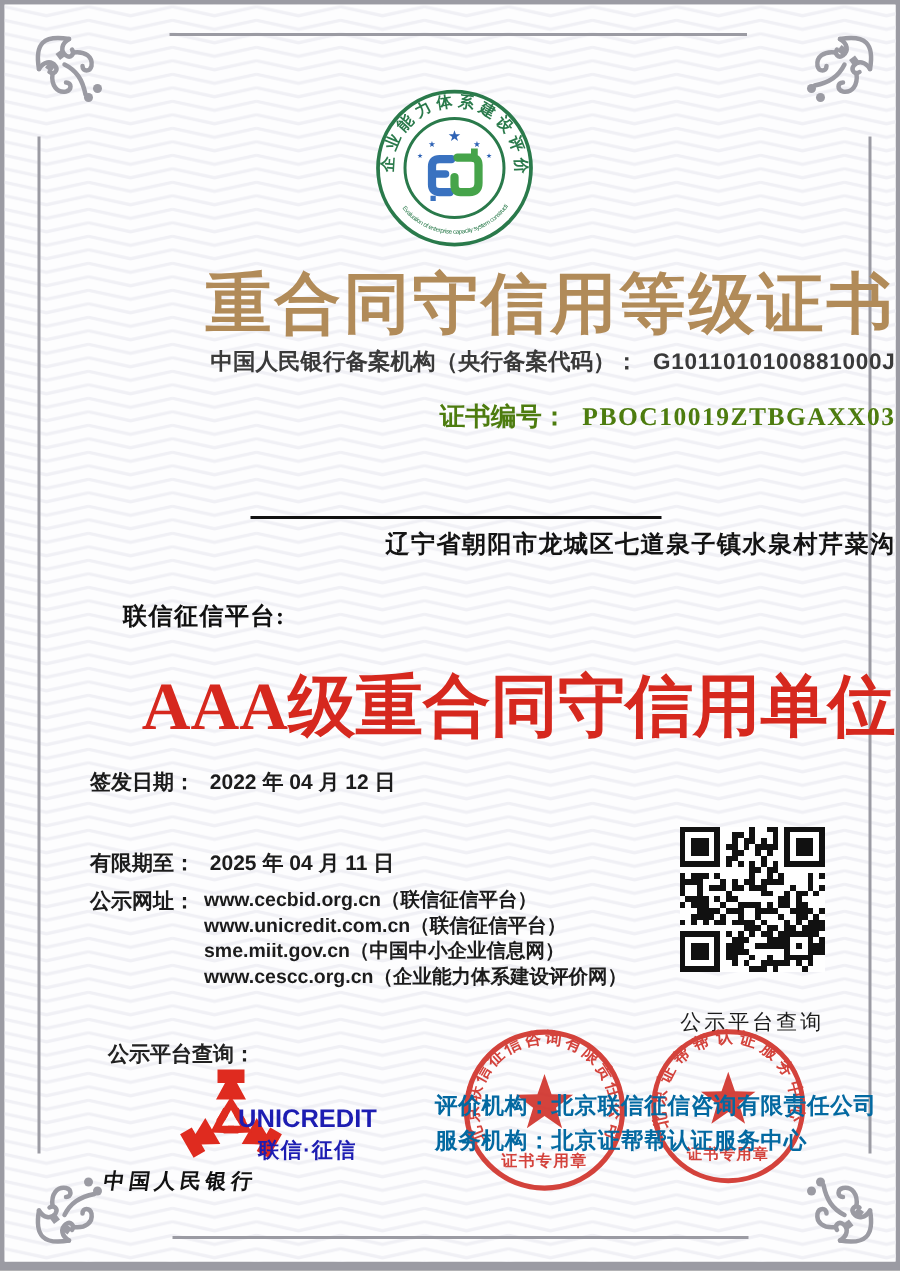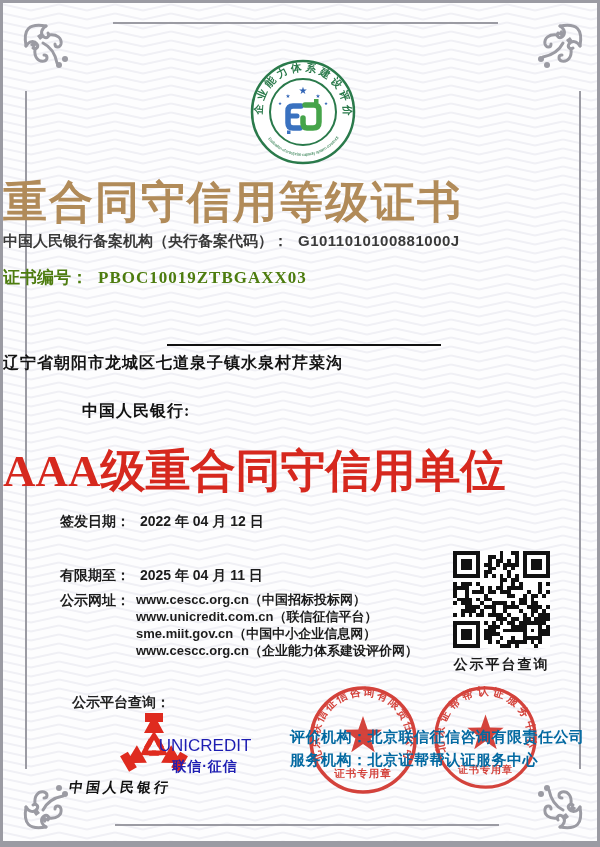--- a/index.html
+++ b/index.html
@@ -8,21 +8,21 @@
     background:#fdfdfe;overflow:hidden;
     border:3px solid #9b9ba3;border-bottom-width:6px;
     box-sizing:border-box;
     font-family:"Liberation Sans",sans-serif;color:#222;
   }
   .abs{position:absolute;}
   .bgpat{position:absolute;inset:0;z-index:0;}
   .line{position:absolute;background:#9b9ba3;z-index:1;}
   .flourish{position:absolute;width:54px;height:54px;z-index:2;}
   .content{position:absolute;inset:0;z-index:3;}
-  .center{left:0;right:0;text-align:left;}
+  .center{left:0;right:0;text-align:right;}
   .title{
     top:170px;font-size:44px;font-weight:bold;color:#b18b59;
     letter-spacing:2px;font-family:"Liberation Sans",sans-serif;
   }
   .subtitle{top:229px;font-size:15px;font-weight:bold;color:#3a3a3a;}
   .subtitle .code{margin-left:10px;letter-spacing:.5px;}
   .certno{top:263px;font-size:17px;font-weight:bold;color:#4d7c0f;
     font-family:"Liberation Serif",serif;}
   .certno .val{margin-left:10px;letter-spacing:1px;}
   .company{top:297px;font-size:28px;font-weight:bold;color:#0e0e0e;
@@ -33,29 +33,29 @@
   .rating-label{left:79px;top:398px;font-size:16px;font-weight:bold;
     color:#111;font-family:"Liberation Serif",serif;letter-spacing:1px;}
   .rating-value{top:438px;font-size:45px;font-weight:bold;color:#d6281e;
     font-family:"Liberation Serif",serif;letter-spacing:0px;}
   .inforow{position:absolute;left:57px;font-size:14px;font-weight:bold;color:#1c1c1c;}
   .inforow .lbl{display:inline-block;width:76px;}
   .urls{position:absolute;left:133px;top:588px;font-size:13px;font-weight:bold;
     color:#1c1c1c;line-height:17px;}
   .url-lbl{position:absolute;left:57px;top:589px;font-size:14px;font-weight:bold;color:#1c1c1c;}
   .qr-wrap{position:absolute;left:450px;top:548px;width:97px;text-align:center;}
-  .qr-caption{margin-top:4px;font-size:14px;font-weight:bold;color:#1c1c1c;letter-spacing:2px;}
+  .qr-caption{margin-top:20px;font-size:14px;font-weight:normal;color:#1c1c1c;letter-spacing:2px;}
   .filing-label{left:69px;top:691px;font-size:14px;font-weight:bold;color:#222;
     font-family:"Liberation Serif",serif;}
   .pboc{left:112px;top:708px;width:78px;height:68px;}
   .pboc-name{left:62px;top:776px;width:110px;text-align:center;font-size:14px;
     font-weight:bold;color:#111;font-family:"Liberation Serif",serif;
     letter-spacing:3px;transform:skewX(-8deg);}
   .unicredit{left:152px;top:733px;width:100px;text-align:center;}
-  .uni-en{font-size:17px;font-weight:normal;color:#1d1db2;letter-spacing:0px;}
+  .uni-en{font-size:17px;font-weight:bold;color:#1d1db2;letter-spacing:0px;}
   .uni-cn{font-size:14px;font-weight:bold;color:#1d1db2;letter-spacing:1px;margin-top:2px;}
   .agency{position:absolute;left:287px;font-size:15px;font-weight:bold;
     color:#0369a1;z-index:6;letter-spacing:.5px;}
   .seal{position:absolute;z-index:5;opacity:.88;}
 </style>
 </head>
 <body>
 
 <div class="cert">
 
@@ -168,35 +168,35 @@
       <span>中国人民银行备案机构（央行备案代码）：</span><span class="code">G1011010100881000J</span>
     </div>
 
     <div class="abs center certno">
       <span>证书编号：</span><span class="val">PBOC10019ZTBGAXX03</span>
     </div>
 
     <div class="abs comp-underline"></div>
     <div class="abs center address">辽宁省朝阳市龙城区七道泉子镇水泉村芹菜沟</div>
 
-    <div class="abs rating-label">中国人民银行:</div>
+    <div class="abs rating-label">联信征信平台:</div>
     <div class="abs center rating-value">AAA级重合同守信用单位</div>
 
     <div class="inforow" style="top:510px;">
       <span class="lbl">签发日期：</span>
       <span>2022 年 04 月 12 日</span>
     </div>
     <div class="inforow" style="top:564px;">
       <span class="lbl">有限期至：</span>
       <span>2025 年 04 月 11 日</span>
     </div>
 
     <div class="url-lbl">公示网址：</div>
     <div class="urls">
-      <div>www.cescc.org.cn（中国招标投标网）</div>
+      <div>www.cecbid.org.cn（联信征信平台）</div>
       <div>www.unicredit.com.cn（联信征信平台）</div>
       <div>sme.miit.gov.cn（中国中小企业信息网）</div>
       <div>www.cescc.org.cn（企业能力体系建设评价网）</div>
     </div>
 
     <div class="qr-wrap">
       <svg id="qr" width="97" height="97" viewBox="0 0 25 25" shape-rendering="crispEdges">
           <rect width="25" height="25" fill="#fff"></rect>
           <rect x="0" y="0" width="1" height="1" fill="#111"></rect>
           <rect x="1" y="0" width="1" height="1" fill="#111"></rect>

